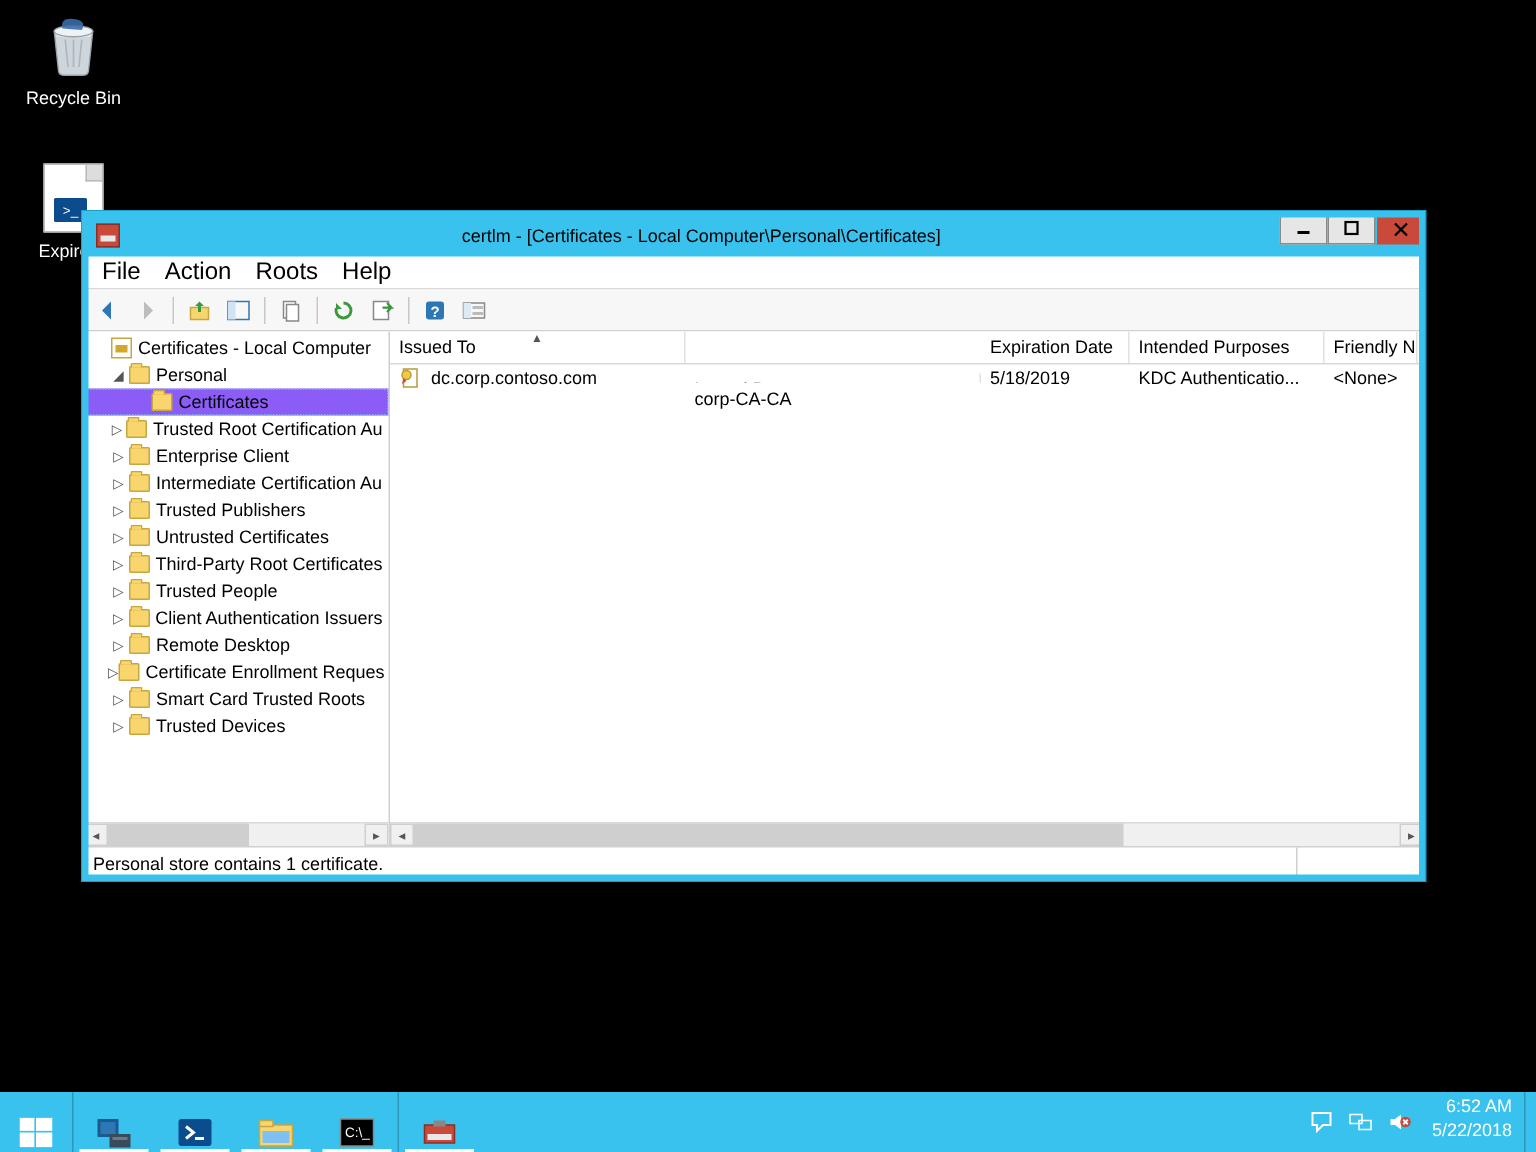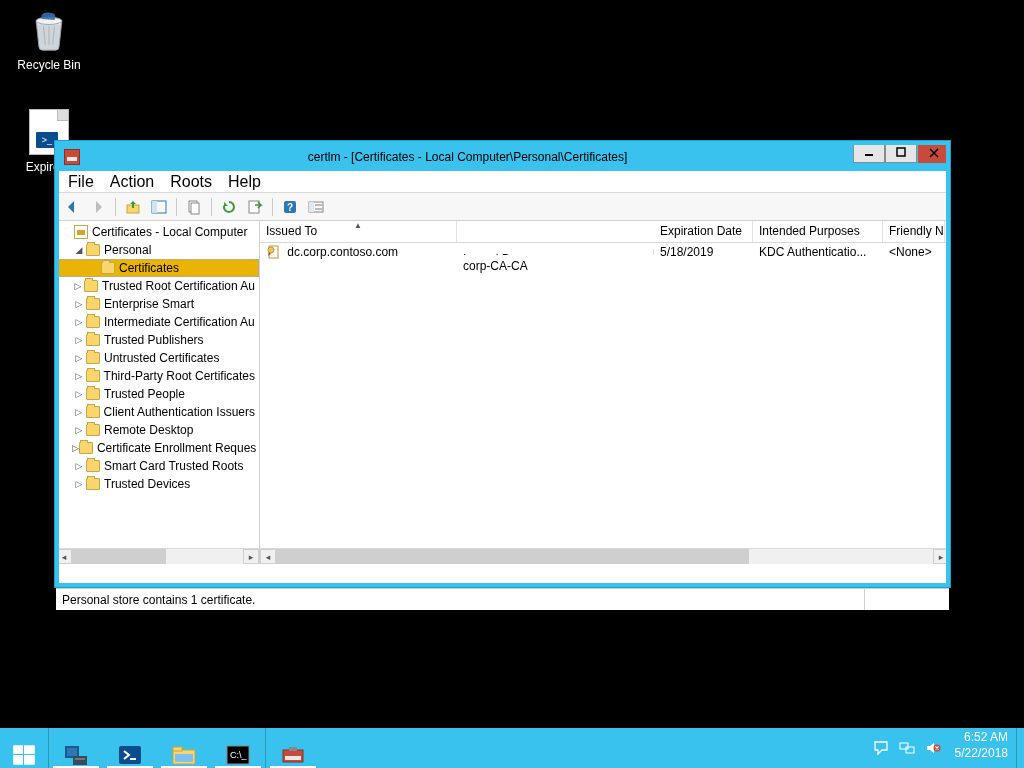--- a/index.html
+++ b/index.html
@@ -38,21 +38,21 @@
   .toolbar { height:28px; background:#f7f7f7; border-bottom:1px solid #d0d0d0; display:flex; align-items:center; padding:0 4px; gap:2px; }
   .tool-btn { width:24px; height:22px; display:flex; align-items:center; justify-content:center; border:1px solid transparent; cursor:pointer; }
   .tool-sep { width:1px; height:18px; background:#c8c8c8; margin:0 3px; }
   .tool-btn svg { width:16px; height:16px; }
   .tool-btn.disabled { opacity:0.45; cursor:default; }
 
   .body-row { display:flex; height:calc(100% - 29px - 22px - 28px - 22px); }
   .tree-pane { width:204px; border-right:1px solid #d0d0d0; position:relative; background:#fff; overflow:hidden; }
   .tree { position:absolute; inset:0 0 16px 0; padding:2px 0; overflow:hidden; }
   .tree-row { display:flex; align-items:center; height:18px; font-size:12px; color:#000; white-space:nowrap; cursor:pointer; padding-right:4px; }
-  .tree-row.selected { background:#eab308; border:1px dotted #7ab5db; }
+  .tree-row.selected { background:#8b5cf6; border:1px dotted #7ab5db; }
   .expander { width:14px; display:flex; align-items:center; justify-content:center; font-size:9px; color:#555; }
   .folder-icon { width:14px; height:12px; background:#f8d56d; border:1px solid #c8a642; border-radius:1px; margin-right:4px; flex-shrink:0; position:relative; }
   .folder-icon::before { content:""; position:absolute; top:-3px; left:0; width:6px; height:2px; background:#f8d56d; border:1px solid #c8a642; border-bottom:none; border-radius:1px 1px 0 0; }
   .cert-root-icon { width:14px; height:14px; margin-right:4px; background:#fff; border:1px solid #c8a642; position:relative; flex-shrink:0;}
   .cert-root-icon::after{ content:""; position:absolute; left:2px; top:4px; width:8px; height:5px; background:#d4a72a;}
   .tree-hscroll { position:absolute; left:0; right:0; bottom:0; height:16px; background:#f0f0f0; border-top:1px solid #d9d9d9; display:flex; }
   .hscroll-btn { width:16px; height:100%; background:#f0f0f0; border:1px solid #cfcfcf; display:flex; align-items:center; justify-content:center; font-size:9px; color:#555; cursor:pointer; }
   .hscroll-track { flex:1; position:relative; }
   .hscroll-thumb { position:absolute; top:0; bottom:0; left:0; width:55%; background:#cfcfcf; }
 
@@ -60,21 +60,21 @@
   .list-header { height:22px; border-bottom:1px solid #d9d9d9; display:flex; background:#fff; }
   .col-h { border-right:1px solid #e1e1e1; padding:3px 6px; font-size:12px; color:#000; position:relative; cursor:pointer; white-space:nowrap; overflow:hidden; }
   .col-h .sort { position:absolute; top:0; left:50%; transform:translateX(-50%); font-size:8px; color:#555; }
   .list-body { position:absolute; top:22px; left:0; right:0; bottom:16px; }
   .list-row { display:flex; height:18px; align-items:center; font-size:12px; cursor:pointer; }
   .cell { padding:0 6px; white-space:nowrap; overflow:hidden; }
   .cert-icon { width:14px; height:14px; margin-right:4px; display:inline-block; vertical-align:middle; position:relative; }
   .cert-icon svg { width:14px; height:14px; }
   .list-hscroll { position:absolute; left:0; right:0; bottom:0; height:16px; background:#f0f0f0; border-top:1px solid #d9d9d9; display:flex; }
 
-  .statusbar { height:22px; background:#fff; border-top:1px solid #d0d0d0; display:flex; align-items:center; font-size:12px;margin-top:24px; }
+  .statusbar { height:22px; background:#fff; border-top:1px solid #d0d0d0; display:flex; align-items:center; font-size:12px; }
   .status-cell { flex:1; padding:2px 6px; }
   .status-cell2 { width:85px; border-left:1px solid #d0d0d0; height:100%; }
   .window-outer { position:absolute; left:55px; top:141px; width:895px; height:446px; border:4px solid #39c2ed; pointer-events:none; }
 
   
   .taskbar { position:absolute; left:0; right:0; bottom:0; height:40px; background:#39c2ed; display:flex; align-items:stretch; }
   .task-btn { width:54px; display:flex; align-items:flex-end; justify-content:center; cursor:pointer; position:relative; }
   .task-btn.start { width:48px; background:#39c2ed; }
   .task-btn.active::after { content:""; position:absolute; left:4px; right:4px; bottom:0; height:2px; background:#fff; }
   .task-sep { width:1px; background:#2a98b9; }
@@ -228,21 +228,21 @@
         </div>
         <div id="tree-rest">
             <div class="tree-row" style="padding-left: 16px;">
               <span class="expander">▷</span>
               <span class="folder-icon"></span>
               <span>Trusted Root Certification Au</span>
             </div>
             <div class="tree-row" style="padding-left: 16px;">
               <span class="expander">▷</span>
               <span class="folder-icon"></span>
-              <span>Enterprise Smart</span>
+              <span>Enterprise Client</span>
             </div>
             <div class="tree-row" style="padding-left: 16px;">
               <span class="expander">▷</span>
               <span class="folder-icon"></span>
               <span>Intermediate Certification Au</span>
             </div>
             <div class="tree-row" style="padding-left: 16px;">
               <span class="expander">▷</span>
               <span class="folder-icon"></span>
               <span>Trusted Publishers</span>

